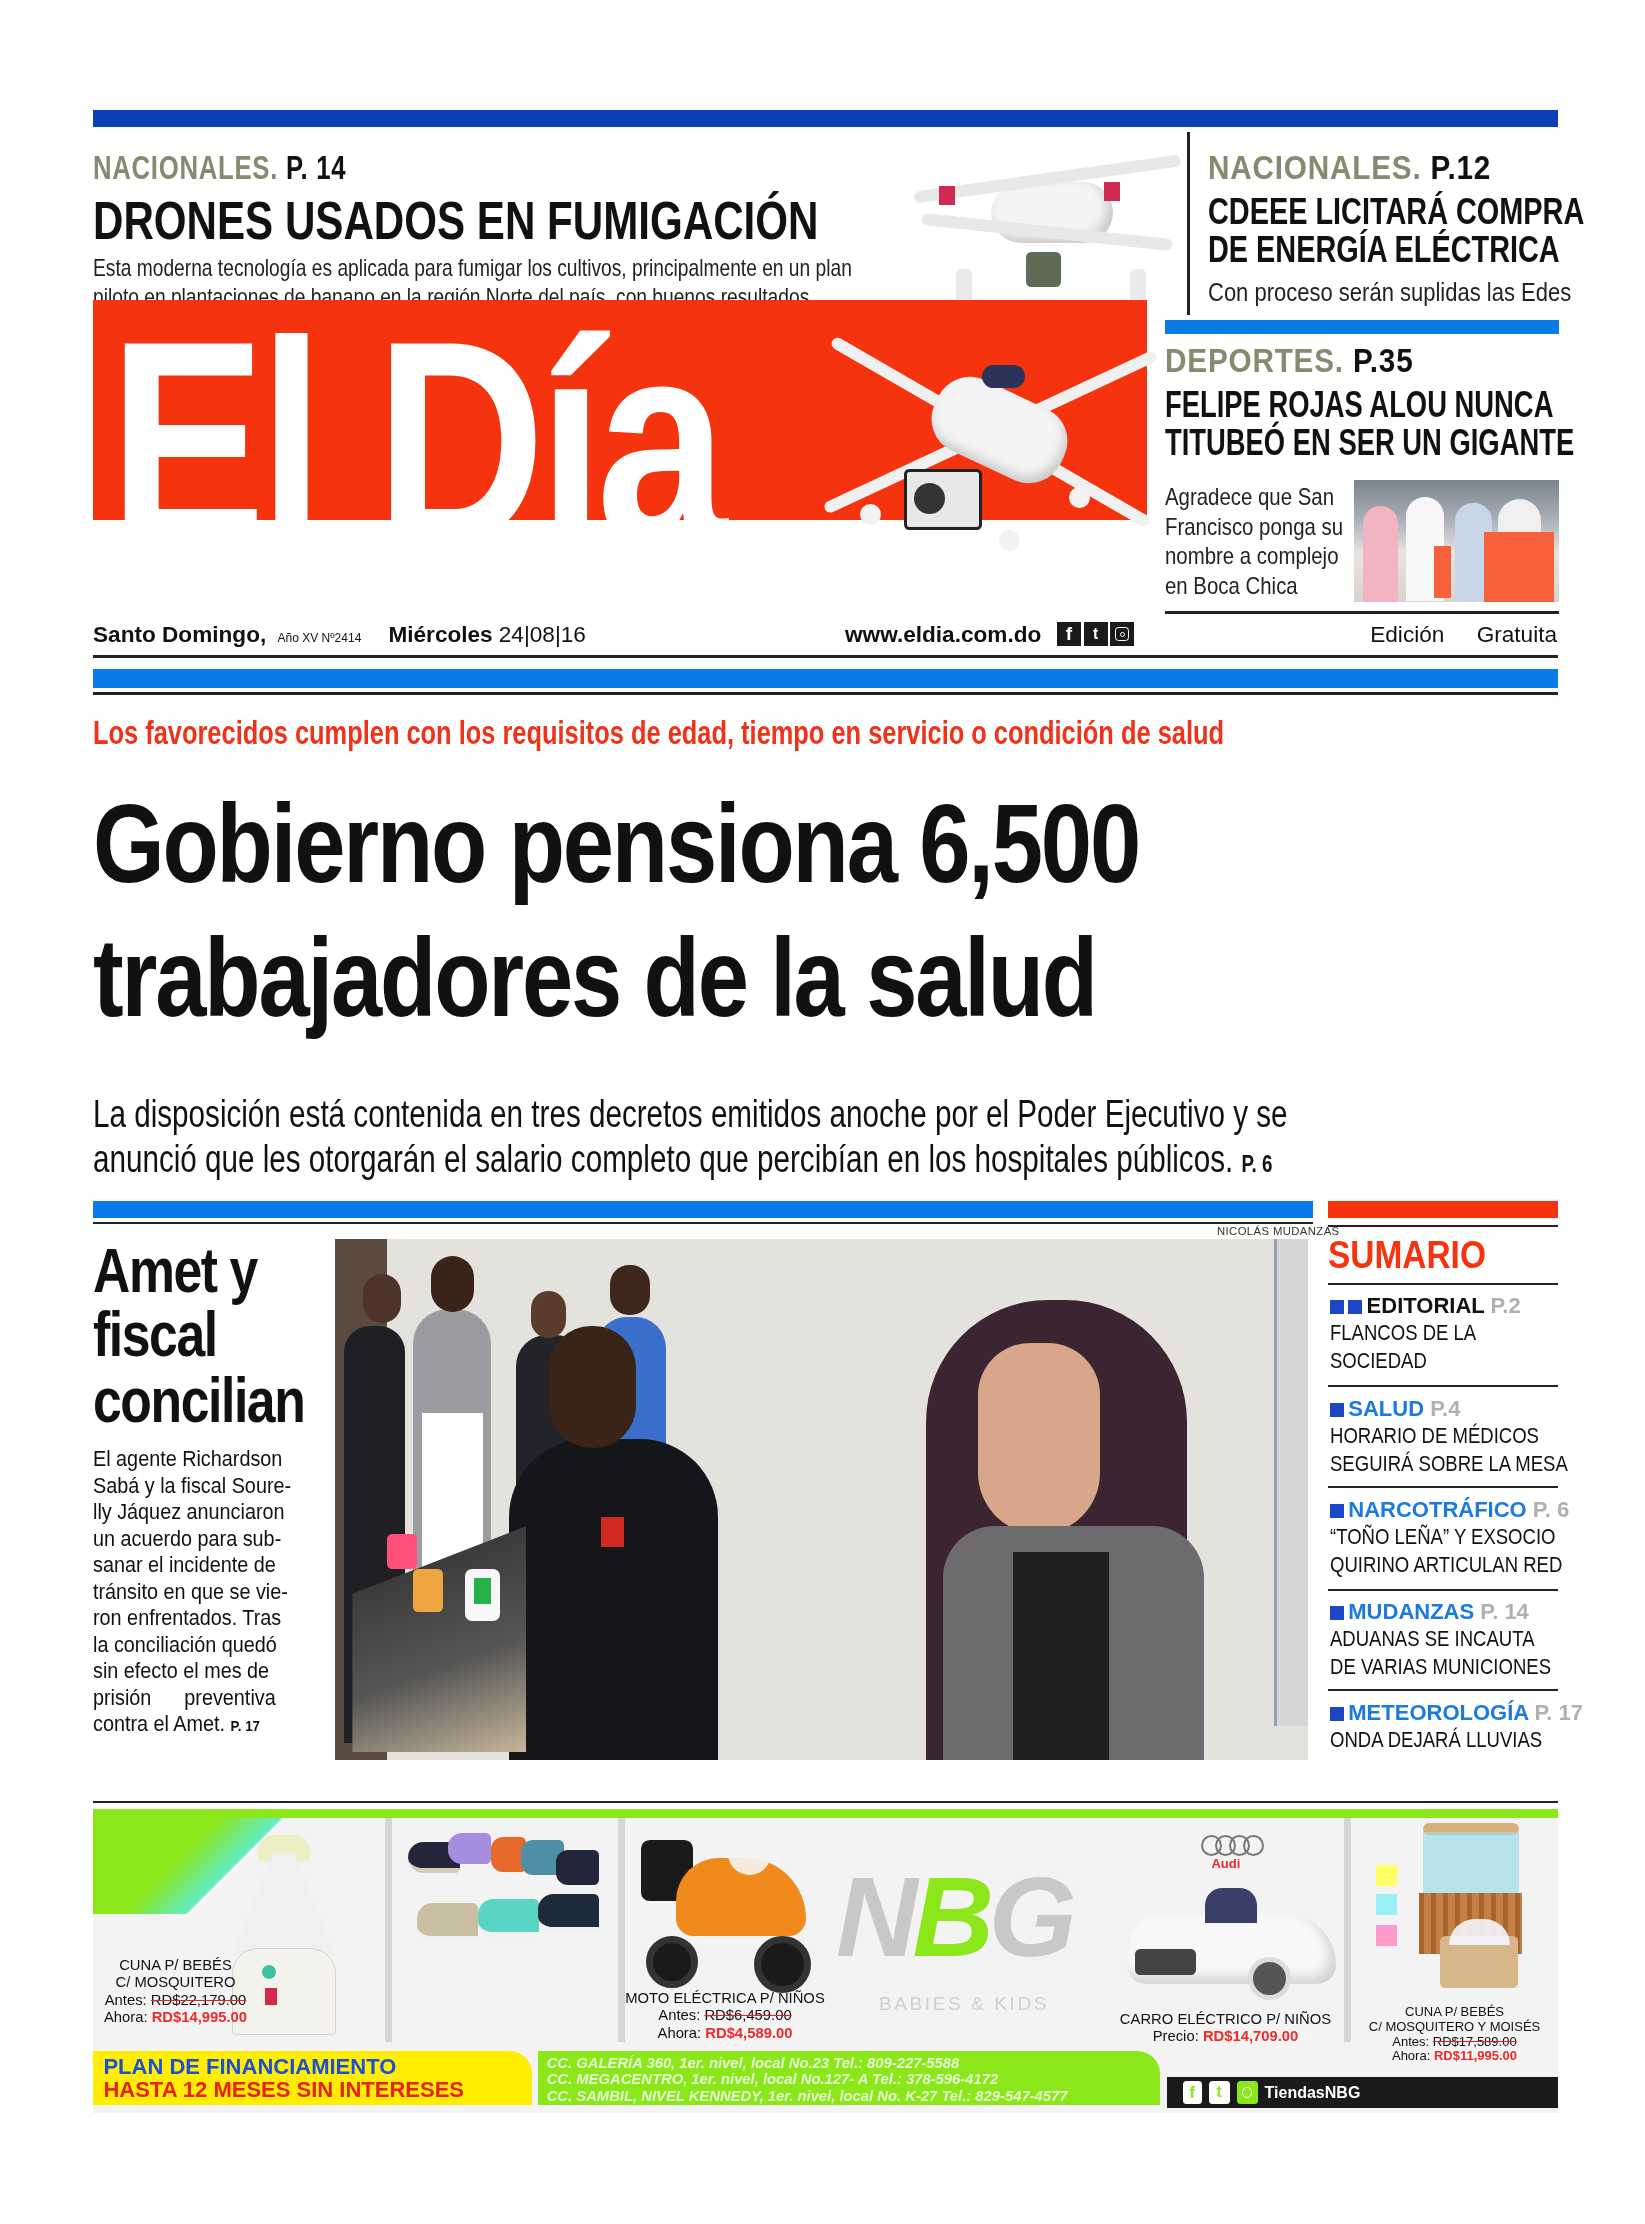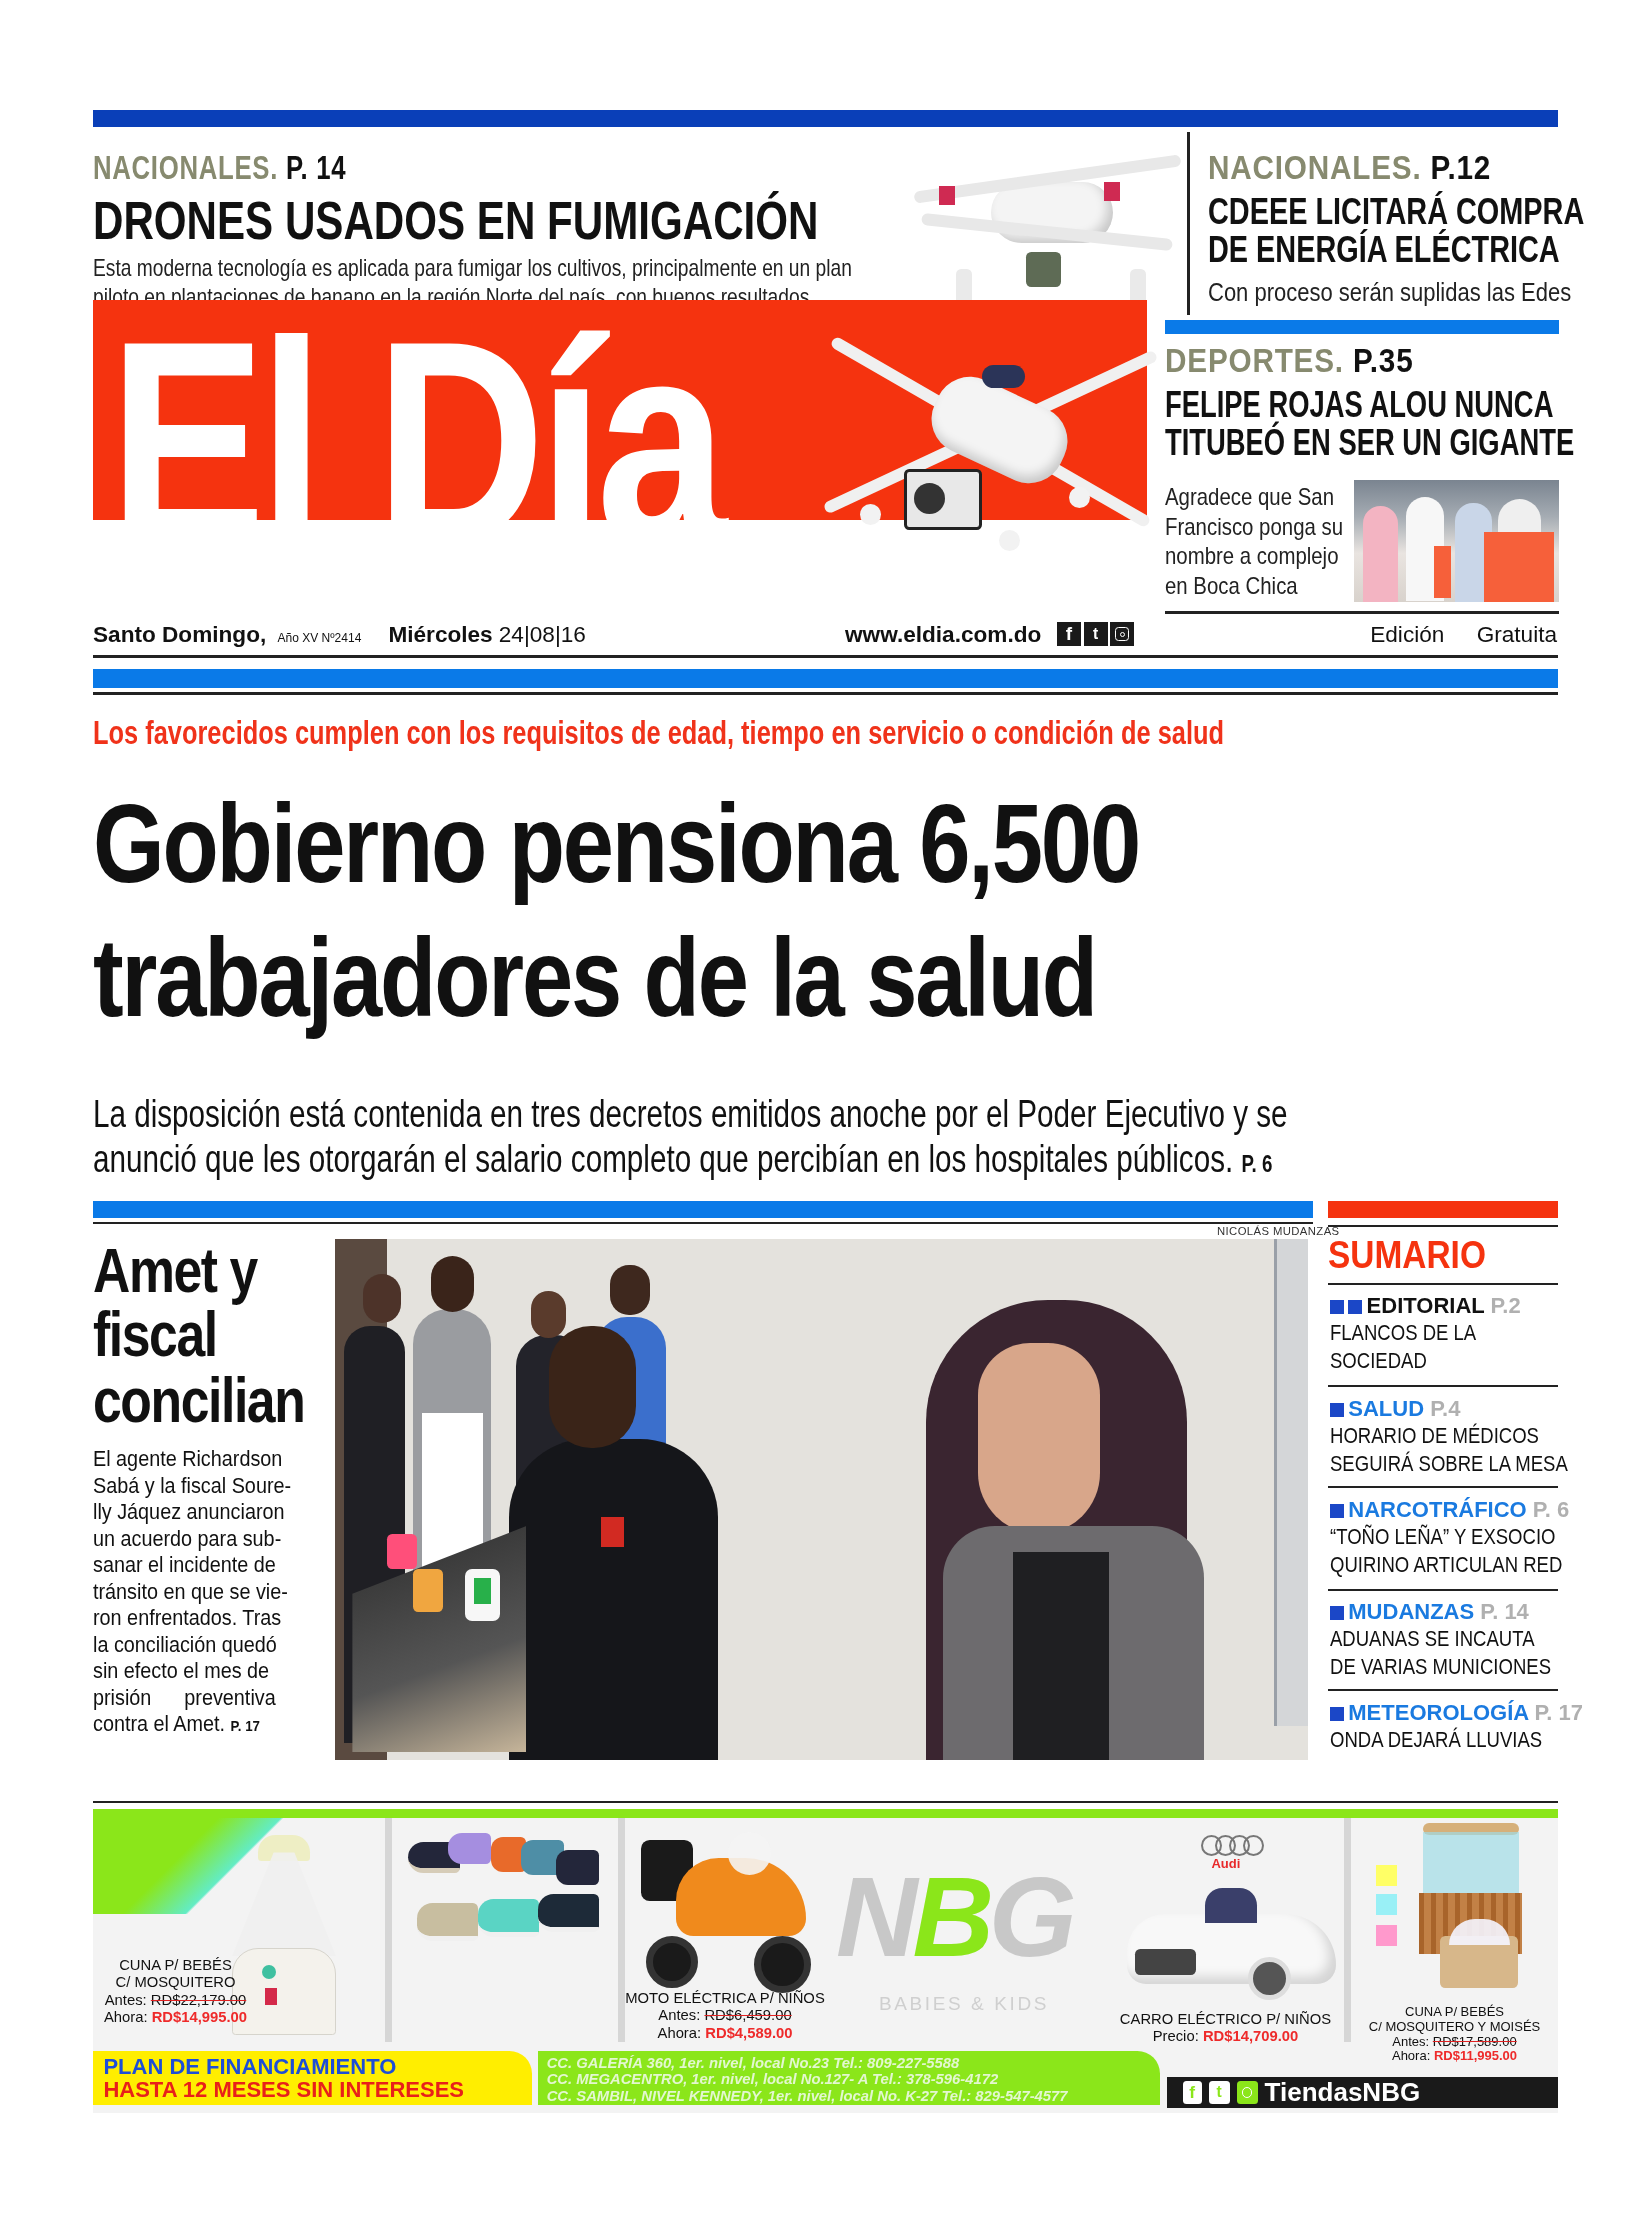--- a/index.html
+++ b/index.html
@@ -344,16 +344,16 @@
     <div>CC. GALERÍA 360, 1er. nivel, local No.23 Tel.: 809-227-5588</div>
     <div>CC. MEGACENTRO, 1er. nivel, local No.127- A Tel.: 378-596-4172</div>
     <div>CC. SAMBIL, NIVEL KENNEDY, 1er. nivel, local No. K-27 Tel.: 829-547-4577</div>
   </div>
   <div class="abs" style="left:1074px;top:268px;width:391px;height:31px;background:#1a1a1a;display:flex;align-items:center;padding-left:15.6px;gap:7px;">
     <div style="width:19px;height:22.6px;background:#fff;color:#8be61a;font-weight:bold;font-size:17.4px;text-align:center;line-height:22.6px;border-radius:3.5px;">f</div>
     <div style="width:21px;height:22.6px;background:#fff;color:#8be61a;font-weight:bold;font-size:15.6px;text-align:center;line-height:22.6px;border-radius:3.5px;">t</div>
     <div style="width:21px;height:22.6px;background:#8be61a;border-radius:3.5px;position:relative;">
       <div style="position:absolute;left:5.2px;top:6px;width:10.4px;height:10.4px;border:1.7px solid #fff;border-radius:50%;"></div>
     </div>
-    <div style="color:#fff;font-size:26px;font-weight:bold;">TiendasNBG</div>
+    <div style="color:#fff;font-size:16px;font-weight:bold;">TiendasNBG</div>
   </div>
 </div>
 
 
 </body></html>

